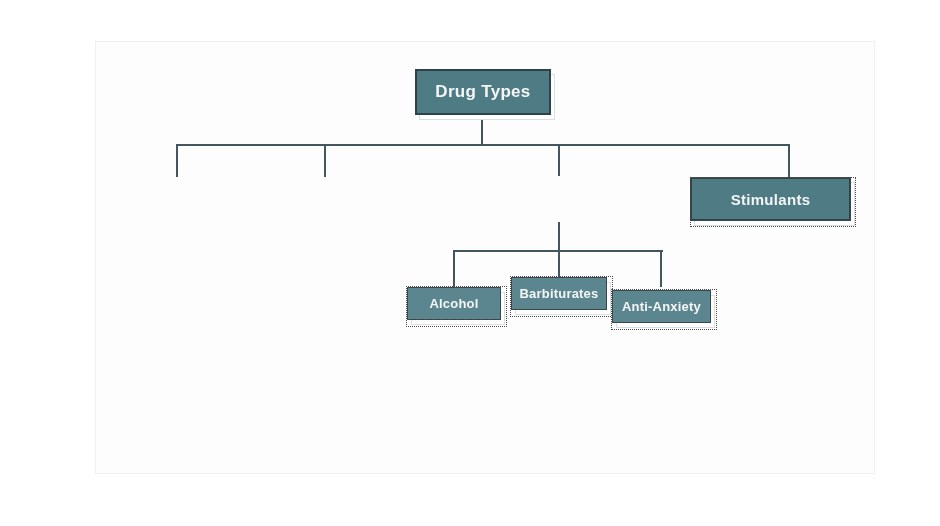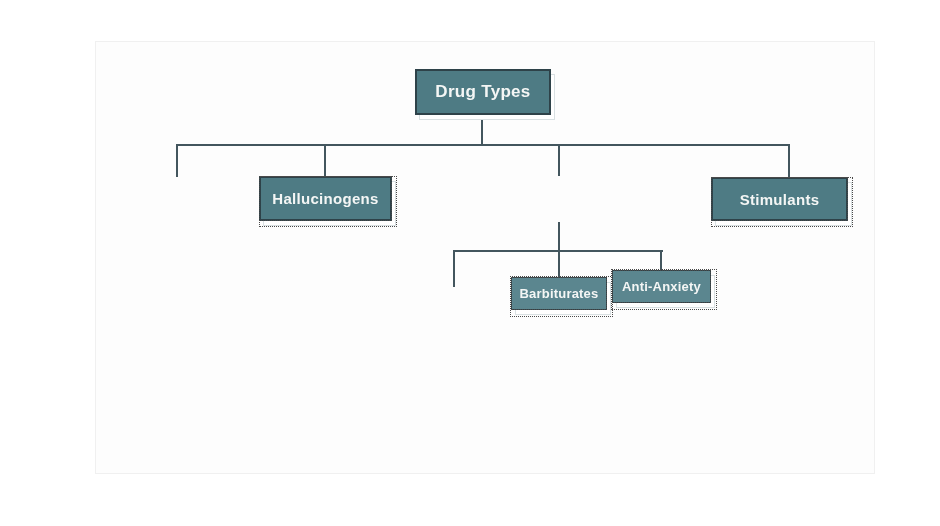--- a/index.html
+++ b/index.html
@@ -64,32 +64,32 @@
     <div class="line" style="left:357px;top:208px;width:210px;height:2px"></div>
     <div class="line" style="left:357px;top:208px;width:2px;height:37px"></div>
     <div class="line" style="left:462px;top:208px;width:2px;height:37px"></div>
     <div class="line" style="left:564px;top:208px;width:2px;height:37px"></div>
 
     <div class="node lvl1" style="left:319px;top:27px;width:136px;height:46px">
       <span>Drug Types</span>
     </div>
 
 
-    <div class="node lvl2 selected" style="left:163px;top:134px;width:133px;height:45px">
-      <span>Hallucinogens</span>
-    </div>
 
 
-    <div class="node lvl2 selected" style="left:615px;top:135px;width:137px;height:44px">
+    <div class="node lvl2 selected" style="left:594px;top:135px;width:161px;height:44px">
       <span>Stimulants</span>
     </div>
 
+    <div class="node lvl3 small selected" style="left:311px;top:245px;width:94px;height:33px">
+      <span>Alcohol</span>
+    </div>
 
     <div class="node lvl3 small selected" style="left:415px;top:235px;width:96px;height:33px">
       <span>Barbiturates</span>
     </div>
 
-    <div class="node lvl3 small selected" style="left:516px;top:228px;width:99px;height:33px">
+    <div class="node lvl3 small selected" style="left:516px;top:248px;width:99px;height:33px">
       <span>Anti-Anxiety</span>
     </div>
 
   </div>
 </div>
 
 </body></html>

